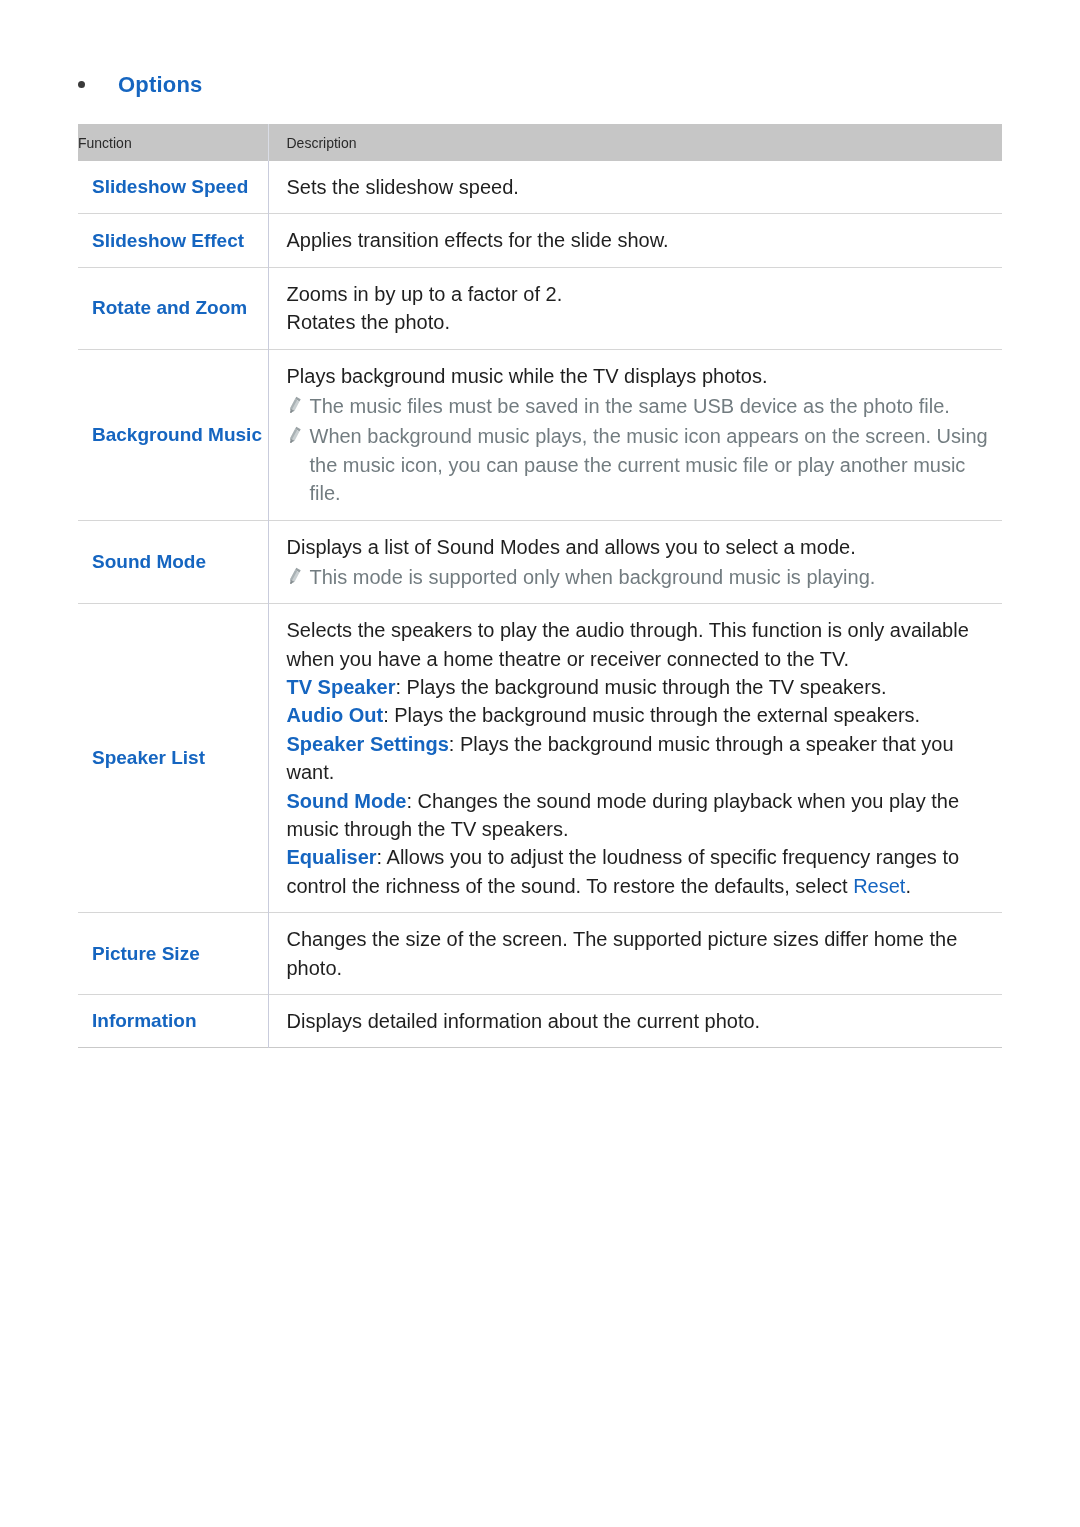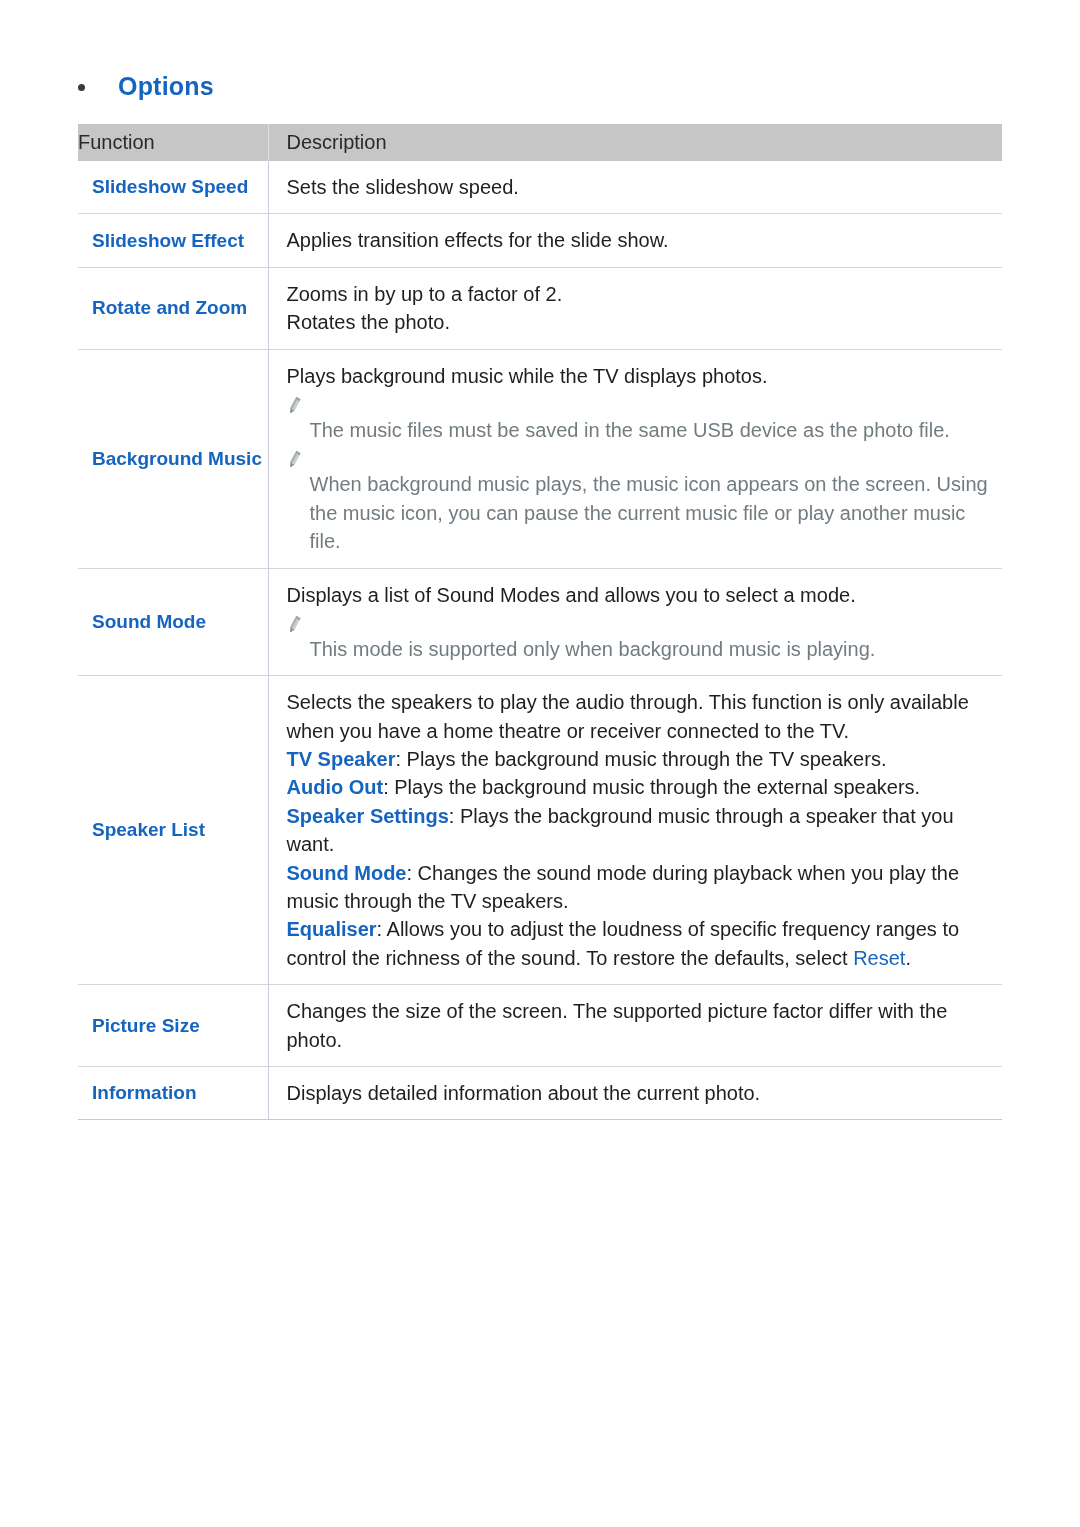--- a/index.html
+++ b/index.html
@@ -38,21 +38,21 @@
     width: 7px;
     height: 7px;
     border-radius: 50%;
     background: #3a3a3a;
     display: inline-block;
     margin-right: 33px;
     position: relative;
     top: -4px;
   }
   .heading-text {
-    font-size: 25px;
+    font-size: 22px;
     font-weight: bold;
     color: #1565c0;
     letter-spacing: 0.2px;
   }
 
   
   .opt-table {
     position: absolute;
     left: 78px;
     top: 124px;
@@ -68,21 +68,21 @@
 
   .col-fn  { width: 190px; }
   .col-desc{ width: 734px; }
 
   thead tr {
     background: #c6c6c6;
   }
   thead th {
     text-align: left;
     font-weight: normal;
-    font-size: 20px;
+    font-size: 14px;
     color: #2a2a2a;
     height: 37px;
     padding: 0 0 0 14px;
     border: none;
   }
   thead th.th-desc {
     border-left: 1px solid #dadde6;
     padding-left: 18px;
   }
 
@@ -116,21 +116,20 @@
   .note-line {
     display: flex;
     align-items: flex-start;
     color: #727c80;
     gap: 8px;
     margin-top: 2px;
   }
   .note-line .note-text {
     flex: 1;
     color: #727c80;
-    margin-top: 24px;
   }
   .pencil-icon {
     flex: 0 0 auto;
     width: 15px;
     height: 19px;
     margin-top: 2px;
     display: inline-block;
   }
 
   
@@ -242,21 +241,21 @@
             <span class="desc-line"><span class="sub-label">TV Speaker</span><span>: Plays the background music through the TV speakers.</span></span>
             <span class="desc-line"><span class="sub-label">Audio Out</span><span>: Plays the background music through the external speakers.</span></span>
             <span class="desc-line"><span class="sub-label">Speaker Settings</span><span>: Plays the background music through a speaker that you want.</span></span>
             <span class="desc-line"><span class="sub-label">Sound Mode</span><span>: Changes the sound mode during playback when you play the music through the TV speakers.</span></span>
             <span class="desc-line"><span class="sub-label">Equaliser</span><span>: Allows you to adjust the loudness of specific frequency ranges to control the richness of the sound. To restore the defaults, select </span><span class="inline-link">Reset</span><span>.</span></span>
           </td>
         </tr>
         <tr>
           <td class="fn-cell">Picture Size</td>
           <td class="desc-cell">
-            <span class="desc-line">Changes the size of the screen. The supported picture factor differ with the photo.</span>
+            <span class="desc-line">Changes the size of the screen. The supported picture sizes differ home the photo.</span>
           </td>
         </tr>
         <tr>
           <td class="fn-cell">Information</td>
           <td class="desc-cell">
             <span class="desc-line">Displays detailed information about the current photo.</span>
           </td>
         </tr>
       </tbody>
   </table>

